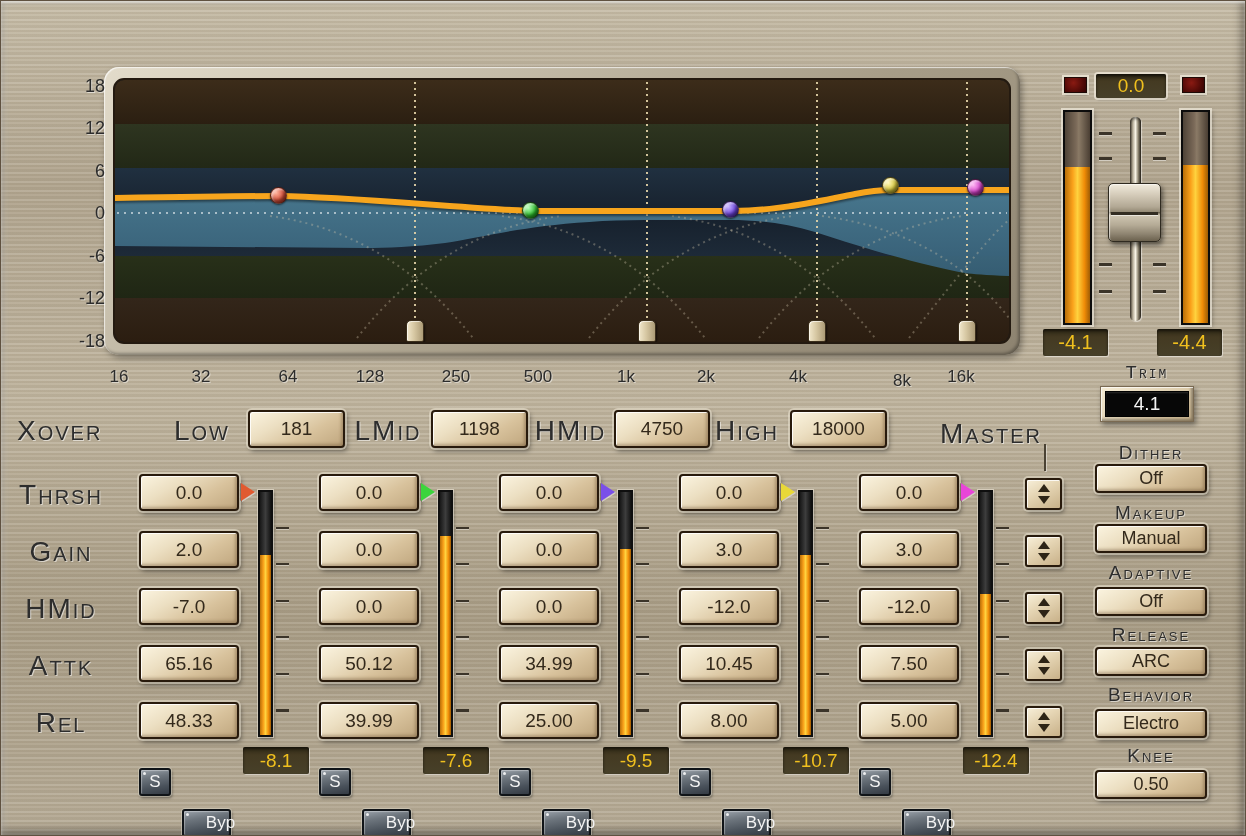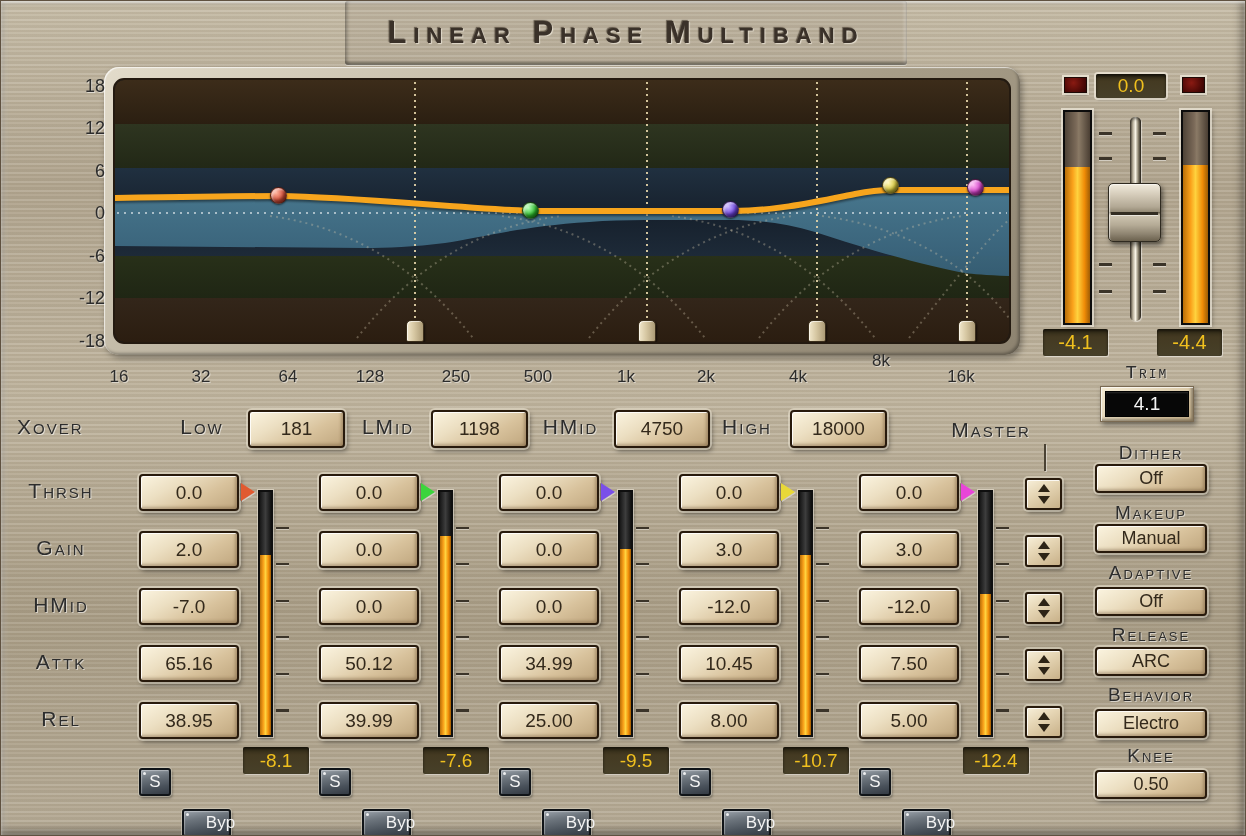--- a/index.html
+++ b/index.html
@@ -4,21 +4,21 @@
 <style>
   html,body{margin:0;padding:0;background:#444;}
   *{box-sizing:border-box;font-family:"Liberation Sans",sans-serif;}
   #chassis{position:relative;width:1246px;height:836px;margin:0 auto;overflow:hidden;
     border:1px solid #5f5140;
     background:
       repeating-linear-gradient(180deg, rgba(255,255,255,0.10) 0 2px, rgba(120,106,82,0.10) 2px 4px, rgba(255,255,255,0.04) 4px 6px, rgba(90,80,60,0.07) 6px 9px),
       linear-gradient(180deg,#c6bca7 0%,#b1a58f 22%,#bfb49e 48%,#a89c85 74%,#b6ab96 100%);
     box-shadow: inset 0 2px 3px rgba(255,255,255,0.55), inset 0 -5px 8px rgba(0,0,0,0.3), inset 4px 0 6px rgba(255,255,255,0.25), inset -5px 0 8px rgba(0,0,0,0.25);}
   
-  .lab{position:absolute;font-variant:small-caps;font-size:21px;letter-spacing:2px;color:#2d2d2d;
+  .lab{position:absolute;font-variant:small-caps;font-size:28px;letter-spacing:2px;color:#2d2d2d;
     text-shadow:1px 1px 0 rgba(255,255,255,0.55);white-space:nowrap;}
   .lab.right{text-align:center;}
   .lab.center{text-align:center;}
   #title-recess{position:absolute;left:344px;top:0;width:562px;height:64px;border-radius:3px;
     background:rgba(60,48,30,0.05);
     box-shadow:inset 0 -3px 3px rgba(0,0,0,0.35), inset 3px 0 3px rgba(0,0,0,0.18), inset -3px 0 3px rgba(255,255,255,0.25), 0 1px 0 rgba(255,255,255,0.4);}
   #plugin-title{position:absolute;left:0;right:0;top:14px;text-align:center;font-variant:small-caps;
     font-weight:bold;font-size:31px;letter-spacing:7px;color:#3a3129;
     text-shadow:-1px -1px 1px rgba(25,16,8,0.55), 1px 1px 1px rgba(255,250,238,0.6);}
   
@@ -109,23 +109,20 @@
   #trim-screen{position:absolute;inset:4px;background:#070707;border:1px solid #000;color:#f4f4f4;
     display:flex;align-items:center;justify-content:center;font-size:19px;box-shadow:inset 0 1px 2px rgba(255,255,255,0.14);}
   .rp-btn{left:1094px;width:112px;height:29px;font-size:18px;}
   .mline{position:absolute;background:#4a4234;box-shadow:1px 1px 0 rgba(255,255,255,0.4);}
 </style>
 </head>
 <body>
 
 <div id="chassis">
 
-  <div id="title-recess">
-    <div id="plugin-title">Linear Phase Multiband</div>
-  </div>
 
   <div id="graph-bezel"></div>
   <div id="graph">
     <div class="stripe st-brown" style="top:0;height:44px;"></div>
     <div class="stripe st-green" style="top:44px;height:44px;"></div>
     <div class="stripe st-navy" style="top:88px;height:45px;"></div>
     <div class="stripe st-navy2" style="top:133px;height:43px;"></div>
     <div class="stripe st-green2" style="top:176px;height:42px;"></div>
     <div class="stripe st-brown2" style="top:218px;height:44px;"></div>
     <svg id="plot-svg" width="894" height="262" viewBox="0 0 894 262">
@@ -183,21 +180,21 @@
 
   <div class="xtick" style="left:88px;top:366px;">16</div>
   <div class="xtick" style="left:170px;top:366px;">32</div>
   <div class="xtick" style="left:257px;top:366px;">64</div>
   <div class="xtick" style="left:339px;top:366px;">128</div>
   <div class="xtick" style="left:425px;top:366px;">250</div>
   <div class="xtick" style="left:507px;top:366px;">500</div>
   <div class="xtick" style="left:595px;top:366px;">1k</div>
   <div class="xtick" style="left:675px;top:366px;">2k</div>
   <div class="xtick" style="left:767px;top:366px;">4k</div>
-  <div class="xtick" style="left:850px;top:350px;">8k</div>
+  <div class="xtick" style="left:850px;top:370px;text-align:right;">8k</div>
   <div class="xtick" style="left:930px;top:366px;">16k</div>
 
   <div class="lab" style="left:16px;top:414px;">Xover</div>
   <div class="lab right" style="left:160px;top:414px;width:82px;">Low</div>
   <div class="vbtn" style="left:247px;top:409px;width:97px;height:38px;">181</div>
   <div class="lab right" style="left:348px;top:414px;width:78px;">LMid</div>
   <div class="vbtn" style="left:430px;top:409px;width:97px;height:38px;">1198</div>
   <div class="lab right" style="left:531px;top:414px;width:77px;">HMid</div>
   <div class="vbtn" style="left:613px;top:409px;width:96px;height:38px;">4750</div>
   <div class="lab right" style="left:710px;top:414px;width:72px;">High</div>
@@ -209,21 +206,21 @@
   <div class="lab right" style="left:8px;top:535px;width:104px;">Gain</div>
   <div class="lab right" style="left:8px;top:592px;width:104px;">HMid</div>
   <div class="lab right" style="left:8px;top:649px;width:104px;">Attk</div>
   <div class="lab right" style="left:8px;top:706px;width:104px;">Rel</div>
 
   <div class="band" style="left:138px;">
     <div class="vbtn r1">0.0</div>
     <div class="vbtn r2">2.0</div>
     <div class="vbtn r3">-7.0</div>
     <div class="vbtn r4">65.16</div>
-    <div class="vbtn r5">38.95</div>
+    <div class="vbtn r5">48.33</div>
     <div class="tharrow" style="border-left-color: rgb(224, 90, 48);"></div>
     <div class="bandmeter">
         <div class="mtop" style="height:26%"></div>
         <div class="mfill"></div>
       </div>
     <div class="tickcol"></div>
     <div class="lcd">-8.1</div>
     <div class="sbtn s">S</div>
     <div class="sbtn byp">Byp</div>
   </div>

